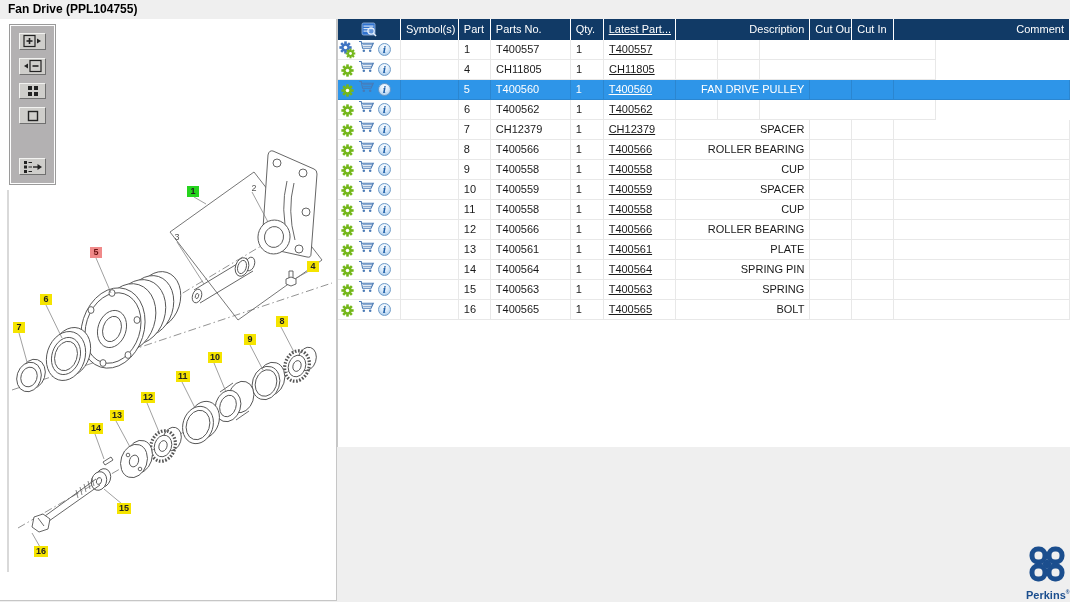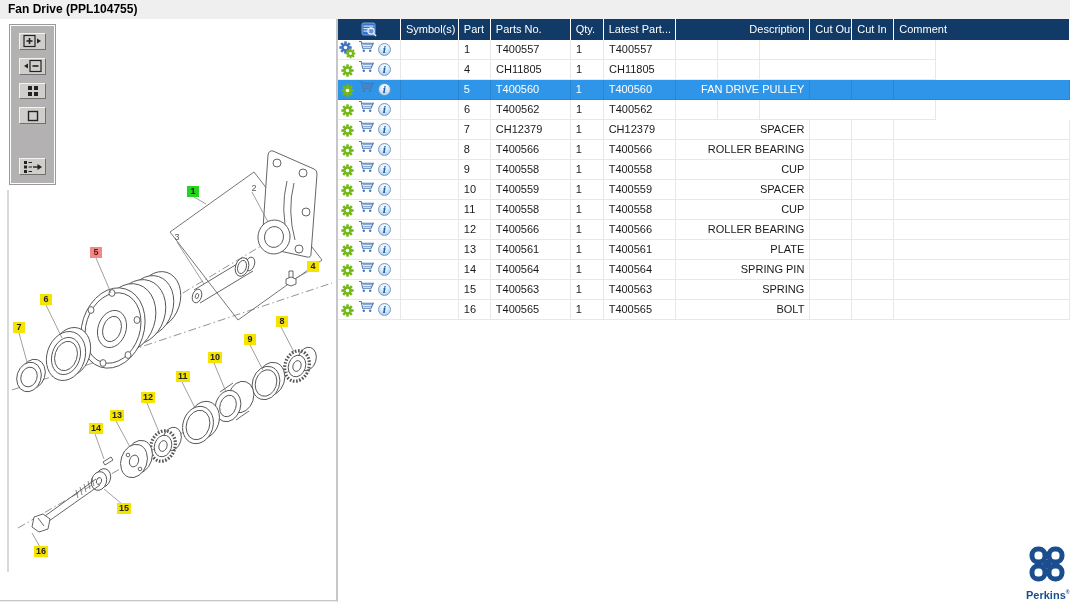--- a/index.html
+++ b/index.html
@@ -26,35 +26,35 @@
   .dtoolbar{position:absolute;left:10px;top:6px;width:45px;height:159px;background:#b3b1b2;
             border:1px solid #fdfdfd;box-shadow:0 0 0 1px #9a9a9a;box-sizing:border-box;
             display:flex;flex-direction:column;align-items:center;padding-top:7px;}
   .tbtn{width:27px;height:18px;margin-bottom:8px;background:#cfcecb;
         border-top:1px solid #f2f2f0;border-left:1px solid #f2f2f0;
         border-right:1px solid #6f6f6f;border-bottom:1px solid #6f6f6f;
         display:flex;align-items:center;justify-content:center;cursor:pointer;box-sizing:border-box;}
   .tbtn.gap{margin-top:26px;}
 
   
-  .right-panel{position:absolute;left:337px;top:19px;width:733px;height:583px;background:#fff;
+  .right-panel{position:absolute;left:337px;top:19px;width:733px;height:428px;background:#fff;
                border-left:1px solid #c8c8c8;box-sizing:border-box;}
   .grid-header{display:flex;background:var(--header-bg,#113A66);height:21px;}
   .hcell{box-sizing:border-box;height:21px;line-height:20px;color:#fff;font-size:11px;
          padding:0 5px;border-right:1px solid #fff;overflow:hidden;white-space:nowrap;cursor:default;}
   .hcell.iconcell{display:flex;align-items:center;justify-content:center;padding:0;}
   .grid-row{display:flex;height:20px;background:#fff;}
   .cell{box-sizing:border-box;height:20px;line-height:19px;font-size:11px;color:#1a1a1a;
         padding:0 5px;border-right:1px solid #e8e8e8;border-bottom:1px solid #e8e8e8;
         overflow:hidden;white-space:nowrap;}
   .grid-row.selected{background:var(--selected-bg,#2E95E8);}
   .grid-row.selected .cell{color:#fff;border-right-color:#2b86d0;border-bottom-color:#2b86d0;}
 
   .c0{width:63px;} .c1{width:58px;} .c2{width:32px;} .c3{width:80px;} .c4{width:33px;}
-  .c5{width:72px;} .c6{width:135px;text-align:right;} .c7{width:42px;} .c8{width:42px;} .c9{width:176px;}
+  .c5{width:72px;text-decoration:underline;} .c6{width:135px;text-align:right;} .c7{width:42px;} .c8{width:42px;} .c9{width:176px;text-align:right;}
 
   .icons-cell{display:flex;align-items:center;gap:3px;padding:0 0 0 3px;}
   .gearstack{position:relative;width:14px;height:14px;display:inline-block;}
   .gearstack .green-gear{position:absolute;left:0;top:1px;}
   .gearstack .blue-gear{display:none;position:absolute;left:-2px;top:-2px;}
   .row-doublegear .blue-gear{display:block;}
   .row-doublegear .green-gear{left:3px;top:4px;transform:scale(.8);}
   .gear-g{fill:var(--gear-green,#74B71B);}
   .gear-b{fill:var(--gear-blue,#3F74C2);}
   .gear-hole{fill:#fff;}

